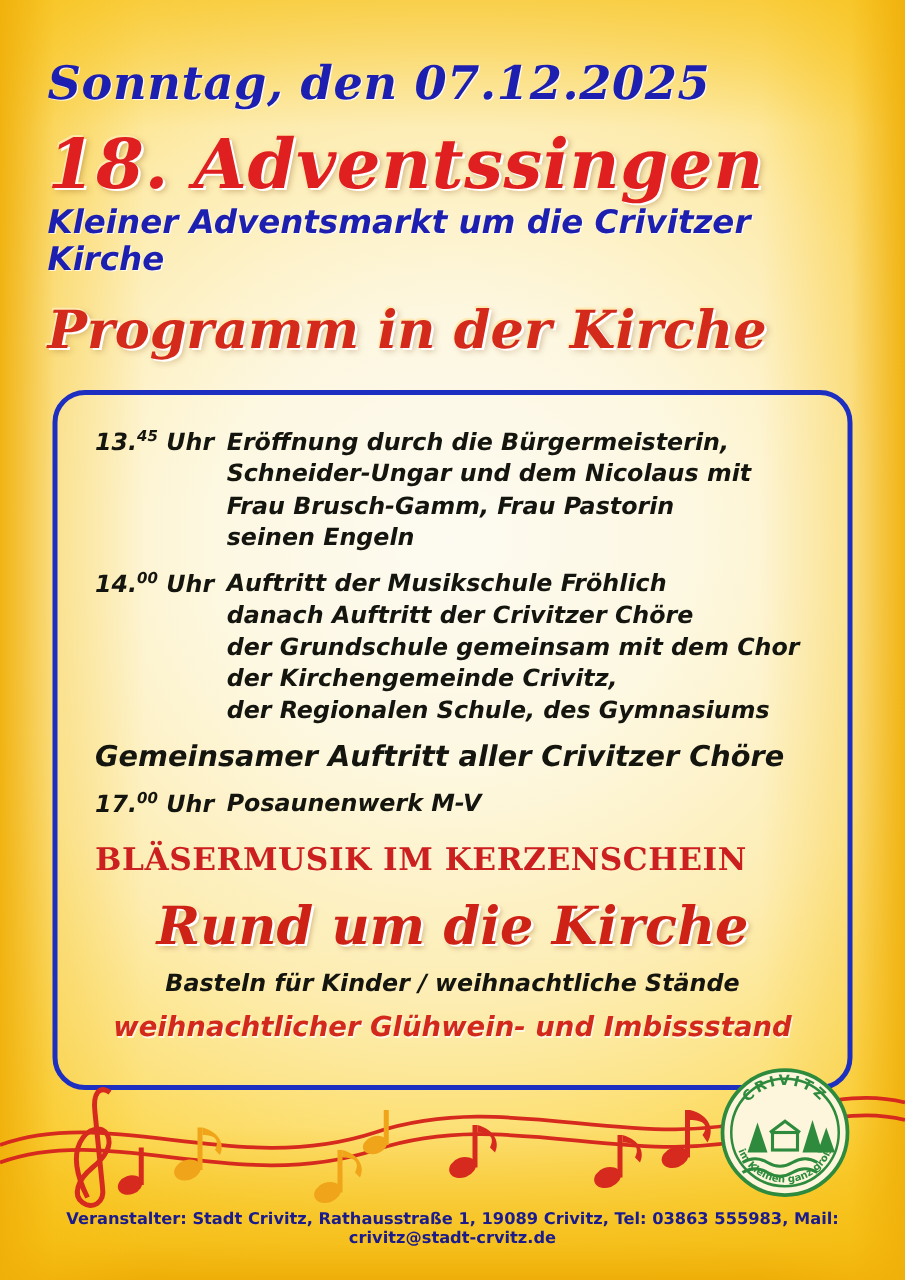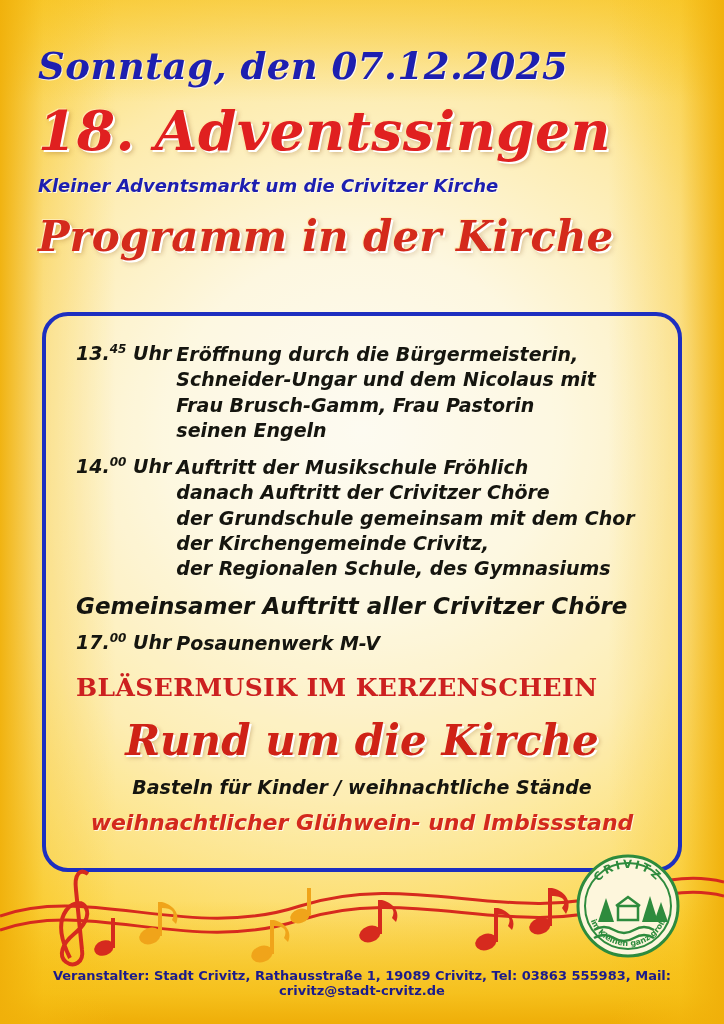--- a/index.html
+++ b/index.html
@@ -69,25 +69,24 @@
     font-weight: bold;
     font-size: 55px;
     color: #e02020;
     text-shadow:
       2px 2px 0 #ffffff,
       -1px -1px 0 #ffe9a8,
       3px 3px 5px rgba(120,60,0,0.35);
     letter-spacing: 0.5px;
   }
   .line-sub {
-    margin-top: 12px;
-    font-family: "DejaVu Sans", sans-serif;
-    font-style: italic;
-    font-weight: bold;
-    font-size: 18px;
+    font-family: "DejaVu Sans", sans-serif;
+    font-style: italic;
+    font-weight: bold;
+    font-size: 26px;
     color: #1d1fb0;
     text-shadow: 1px 1px 0 rgba(255,255,255,0.75);
   }
   .line-program {
     margin-top: 16px;
     font-family: "DejaVu Serif", serif;
     font-style: italic;
     font-weight: bold;
     font-size: 42px;
     color: #d42a1c;
@@ -126,21 +125,21 @@
     margin-bottom: 12px;
   }
   .entry .time {
     flex: 0 0 auto;
     font-family: "DejaVu Sans", sans-serif;
     font-style: italic;
     font-weight: bold;
     font-size: 19px;
     color: #15150f;
     white-space: nowrap;
-    margin-right: 5px;
+    margin-right: 10px;
   }
   .entry .time sup {
     font-size: 12px;
     vertical-align: super;
   }
   .entry .lines {
     font-family: "DejaVu Sans", sans-serif;
     font-style: italic;
     font-weight: bold;
     font-size: 19px;

